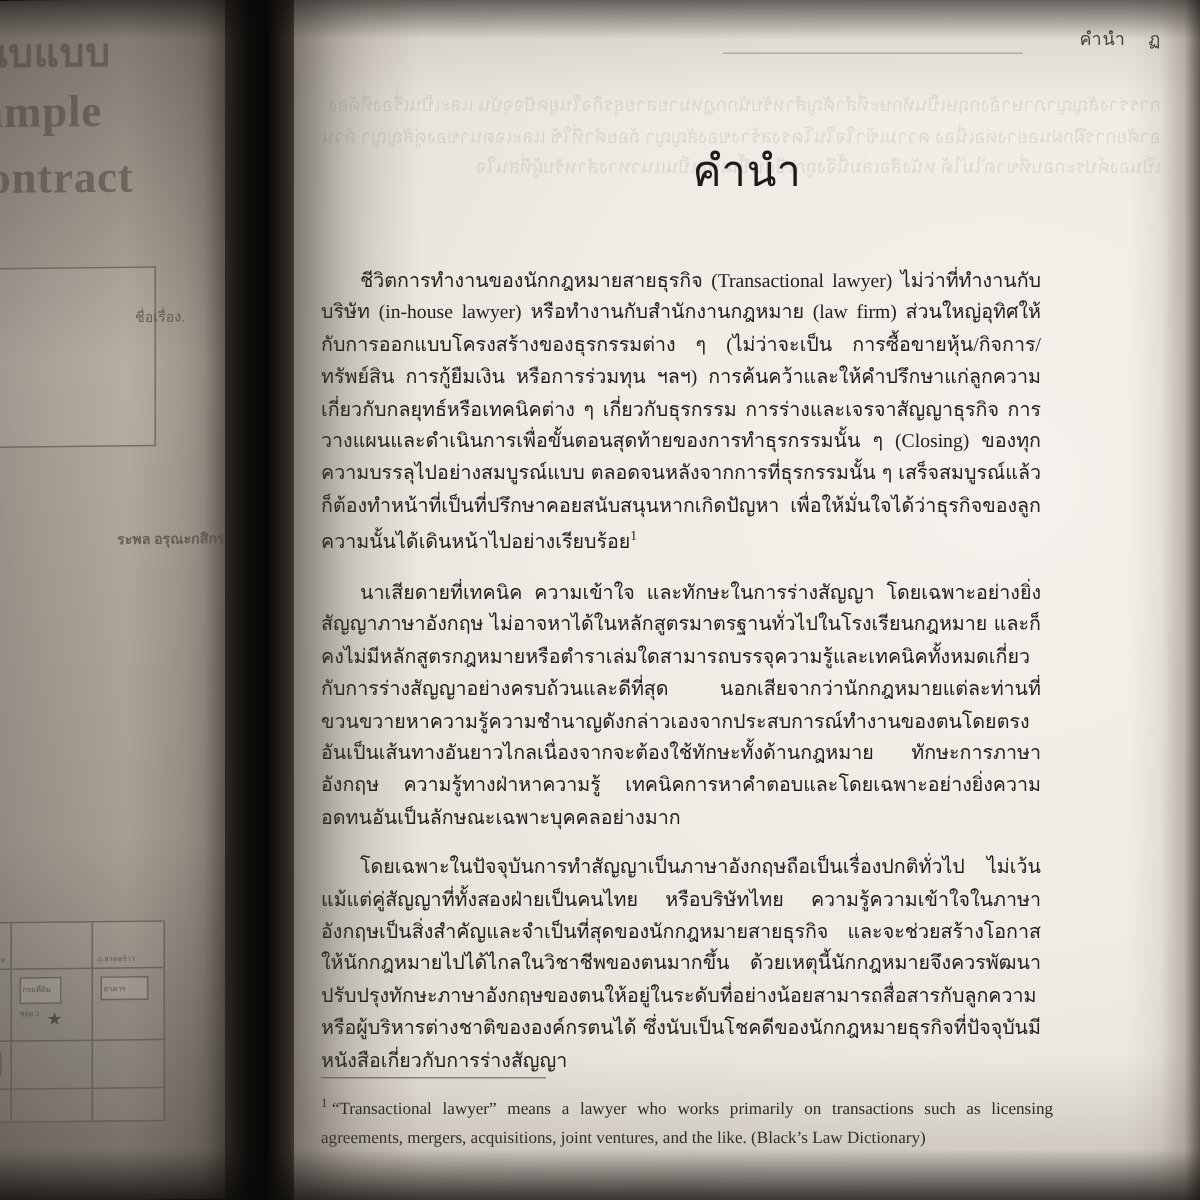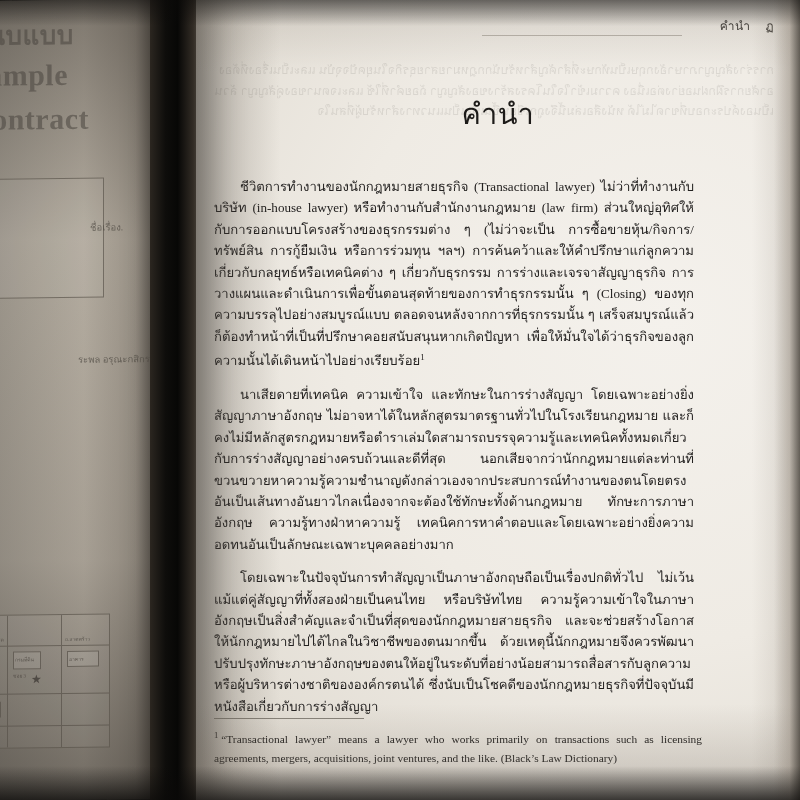--- a/index.html
+++ b/index.html
@@ -64,22 +64,22 @@
     opacity: 0.7;
     background: rgba(255,255,255,0.06);
   }
   .lp-smalltext {
     position: absolute;
     font-size: 9.5px;
     color: #4f4a43;
     opacity: 0.75;
     white-space: nowrap;
   }
-  .lp-smalltext.s1 { left: 130px; top: 220px; }
-  .lp-smalltext.s2 { left: 118px; top: 352px; }
+  .lp-smalltext.s1 { left: 130px; top: 204px; }
+  .lp-smalltext.s2 { left: 118px; top: 352px; font-weight: bold; }
 
   .lp-map {
     position: absolute;
     left: 8px;
     top: 614px;
     width: 140px;
     height: 132px;
     border: 1px solid #5d574e;
     opacity: 0.72;
     background: rgba(255,255,255,0.05);

